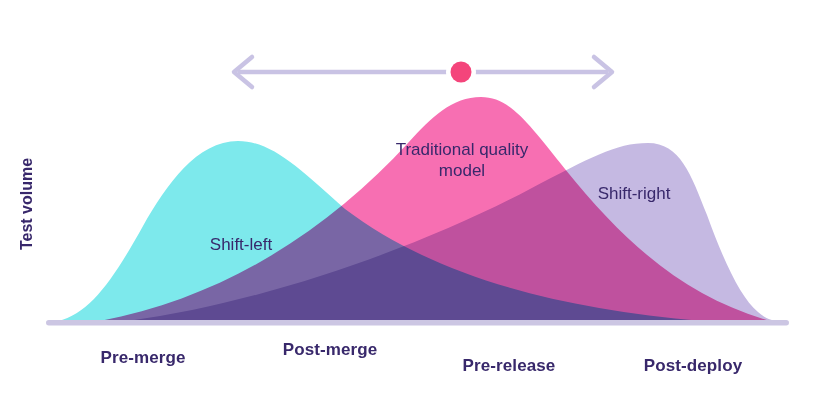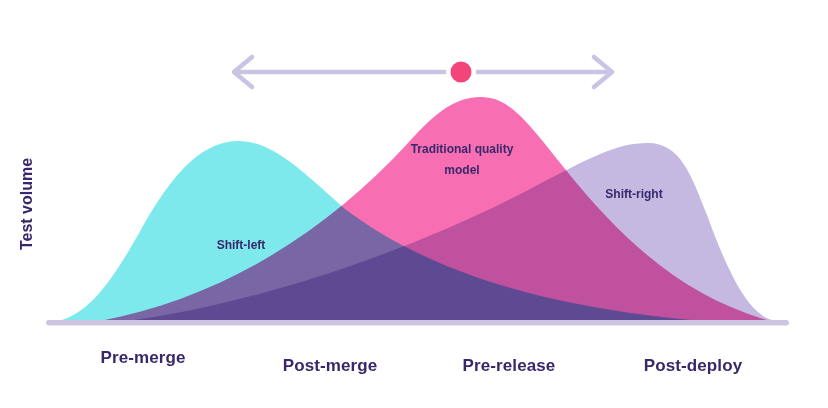--- a/index.html
+++ b/index.html
@@ -6,21 +6,21 @@
   .canvas {
     position:relative; width:828px; height:408px; background:#ffffff;
     font-family:"Liberation Sans", sans-serif; overflow:hidden;
   }
   .canvas svg { position:absolute; left:0; top:0; }
   .curve { mix-blend-mode:multiply; }
   .lbl {
     position:absolute; transform:translate(-50%,-50%);
     color:#38286B; white-space:nowrap; user-select:none;
   }
-  .curve-label { font-size:12px; font-weight:700; }
+  .curve-label { font-size:17px; font-weight:400; }
   .axis-label  { font-size:17px; font-weight:600; letter-spacing:0.1px; }
   .y-label {
     position:absolute; transform:translate(-50%,-50%) rotate(-90deg);
     color:#38286B; font-size:16px; font-weight:600; white-space:nowrap;
   }
   .trad-label {
     white-space:normal; width:134px; text-align:center; line-height:21px;
   }
 </style>
 </head>
@@ -62,17 +62,17 @@
 
   <div class="y-label" style="left:27px; top:204px;">Test volume</div>
 
   <div class="lbl curve-label" style="left:241px; top:205px;margin-top:40px;">Shift-left</div>
 
   <div class="lbl curve-label trad-label" style="left:462px; top:160px;">Traditional quality model</div>
 
   <div class="lbl curve-label" style="left:634px; top:194px;">Shift-right</div>
 
   <div class="lbl axis-label" style="left:143px; top:358px;">Pre-merge</div>
-  <div class="lbl axis-label" style="left:324px; top:366px;padding-left:12px;">Post-merge</div>
+  <div class="lbl axis-label" style="left:324px; top:350px;padding-left:12px;">Post-merge</div>
   <div class="lbl axis-label" style="left:693px; top:366px;">Post-deploy</div>
   <div class="lbl axis-label" style="left:509px; top:366px;">Pre-release</div>
 
 </div>
 
 </body></html>

